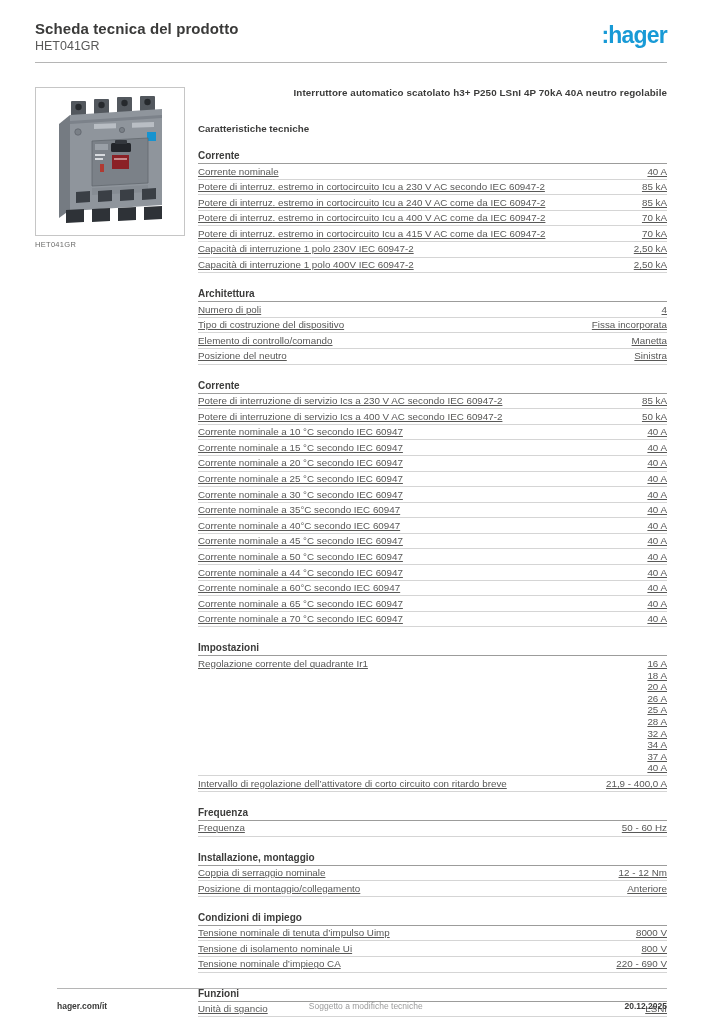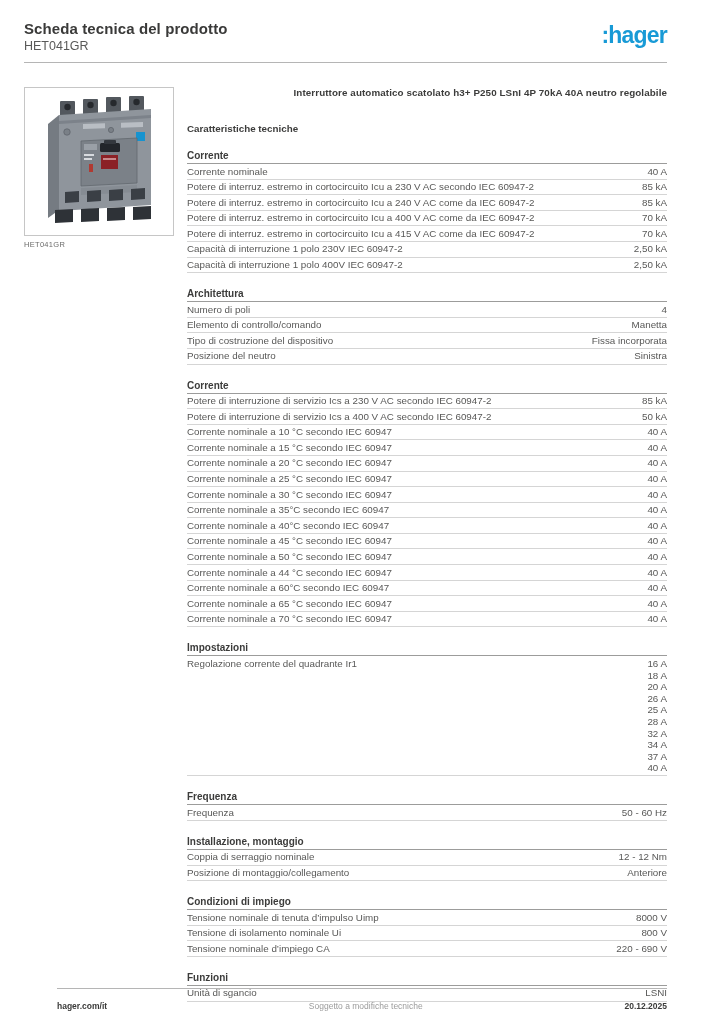--- a/index.html
+++ b/index.html
@@ -1,18 +1,18 @@
 <!DOCTYPE html>
 <html style="--brand: #189ad6;"><head>
 <meta charset="utf-8">
 <style>
   * { margin:0; padding:0; box-sizing:border-box; }
   html,body { width:724px; height:1024px; background:#ffffff;
     font-family:"Liberation Sans", sans-serif; color:#3c3c3b; }
-  .page { position:relative; width:724px; height:1024px; padding:20px 57px 0 24px; overflow:hidden; }
+  .page { position:relative; width:724px; height:1024px; padding:20px 57px 0 35px; overflow:hidden; }
 
   .header { display:flex; justify-content:space-between; align-items:flex-start; }
   .title { font-size:15px; font-weight:bold; color:#3a3a39; letter-spacing:.1px; }
   .subtitle { font-size:12.5px; color:#595958; margin-top:2px; }
   .logo { font-size:23px; font-weight:bold; color:var(--brand,#189ad6); letter-spacing:-0.8px; line-height:1; margin-top:4px; }
   .header-rule { border:none; border-top:1px solid #b5b5b5; margin-top:9px; }
 
   .main { display:flex; margin-top:24px; }
   .product-col { flex:0 0 150px; width:150px; }
   .product-img-box { width:150px; height:149px; border:1px solid #c6c6c6; background:#fff; overflow:hidden; }
@@ -20,21 +20,21 @@
 
   .specs-col { flex:1; margin-left:13px; min-width:0; }
   .description { font-size:9.8px; font-weight:bold; color:#3c3c3b; letter-spacing:.1px;text-align:right; }
   .specs-title { font-size:9.8px; font-weight:bold; margin-top:25px; }
   #sections { margin-top:16px; }
   .spec-section { margin-top:15px; }
   .spec-section:first-child { margin-top:0; }
   .section-header { font-size:10px; font-weight:bold; color:#3c3c3b; padding-bottom:2px; border-bottom:1px solid #9c9c9b; }
   .spec-row { display:flex; justify-content:space-between; align-items:flex-start;
     border-bottom:1px solid #d5d5d5; padding:1.5px 0 1.5px 0;
-    font-size:9.8px; color:#585857; line-height:11px; }
+    font-size:9.8px; color:#585857; line-height:11px;text-decoration:underline; }
   .spec-label { text-align:left; padding-right:10px; }
   .spec-value { text-align:right; white-space:nowrap; line-height:11.6px; color:#585857; }
 
   .footer { position:absolute; left:57px; right:57px; bottom:13px; }
   .footer-rule { border:none; border-top:1px solid #b5b5b5; }
   .footer-row { display:flex; justify-content:space-between; align-items:baseline; margin-top:12px; font-size:8.5px; }
   .footer-site { font-weight:bold; color:#3a3a39; }
   .footer-notice { color:#9b9b9b; }
   .footer-date { font-weight:bold; color:#3a3a39; }
 </style>
@@ -171,29 +171,29 @@
           </div>
           <div class="spec-section">
             <div class="section-header">Architettura</div>
             <div class="spec-row">
               <div class="spec-label">Numero di poli</div>
               <div class="spec-value">
                 <div>4</div>
               </div>
             </div>
             <div class="spec-row">
+              <div class="spec-label">Tipo di costruzione del dispositivo</div>
+              <div class="spec-value">
+                <div>Fissa incorporata</div>
+              </div>
+            </div>
+            <div class="spec-row">
               <div class="spec-label">Elemento di controllo/comando</div>
               <div class="spec-value">
                 <div>Manetta</div>
-              </div>
-            </div>
-            <div class="spec-row">
-              <div class="spec-label">Tipo di costruzione del dispositivo</div>
-              <div class="spec-value">
-                <div>Fissa incorporata</div>
               </div>
             </div>
             <div class="spec-row">
               <div class="spec-label">Posizione del neutro</div>
               <div class="spec-value">
                 <div>Sinistra</div>
               </div>
             </div>
           </div>
           <div class="spec-section">
@@ -299,20 +299,26 @@
                 <div>20 A</div>
                 <div>26 A</div>
                 <div>25 A</div>
                 <div>28 A</div>
                 <div>32 A</div>
                 <div>34 A</div>
                 <div>37 A</div>
                 <div>40 A</div>
               </div>
             </div>
+            <div class="spec-row">
+              <div class="spec-label">Intervallo di regolazione dell’attivatore di corto circuito con ritardo breve</div>
+              <div class="spec-value">
+                <div>21,9 - 400,0 A</div>
+              </div>
+            </div>
           </div>
           <div class="spec-section">
             <div class="section-header">Frequenza</div>
             <div class="spec-row">
               <div class="spec-label">Frequenza</div>
               <div class="spec-value">
                 <div>50 - 60 Hz</div>
               </div>
             </div>
           </div>

